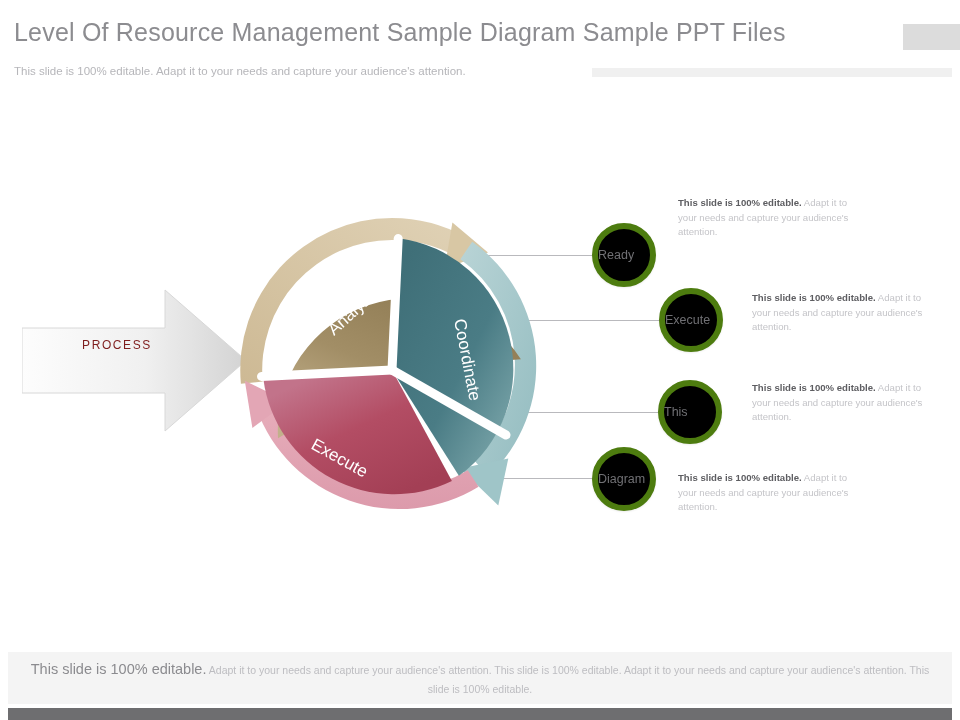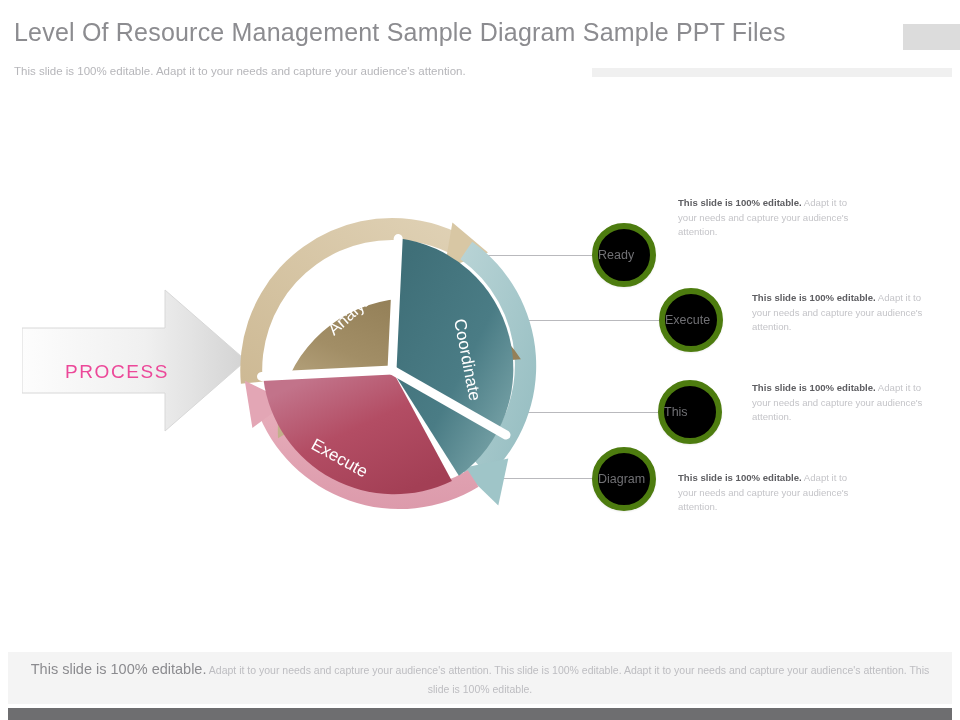--- a/index.html
+++ b/index.html
@@ -80,28 +80,28 @@
   #process-arrow {
     position: absolute;
     left: 22px;
     top: 196px;
     width: 225px;
     height: 145px;
   }
   #process-label {
     position: absolute;
     left: 22px;
-    top: 207px;
+    top: 180px;
     width: 190px;
     height: 145px;
     display: flex;
     align-items: center;
     justify-content: center;
-    font-size: 19px;
-    color: #ec4899;
+    font-size: 12px;
+    color: #7f1d1d;
     letter-spacing: 1.6px;
     pointer-events: none;
   }
 
   
   .connector {
     position: absolute;
     height: 1px;
     background: #b9b9bd;
   }

